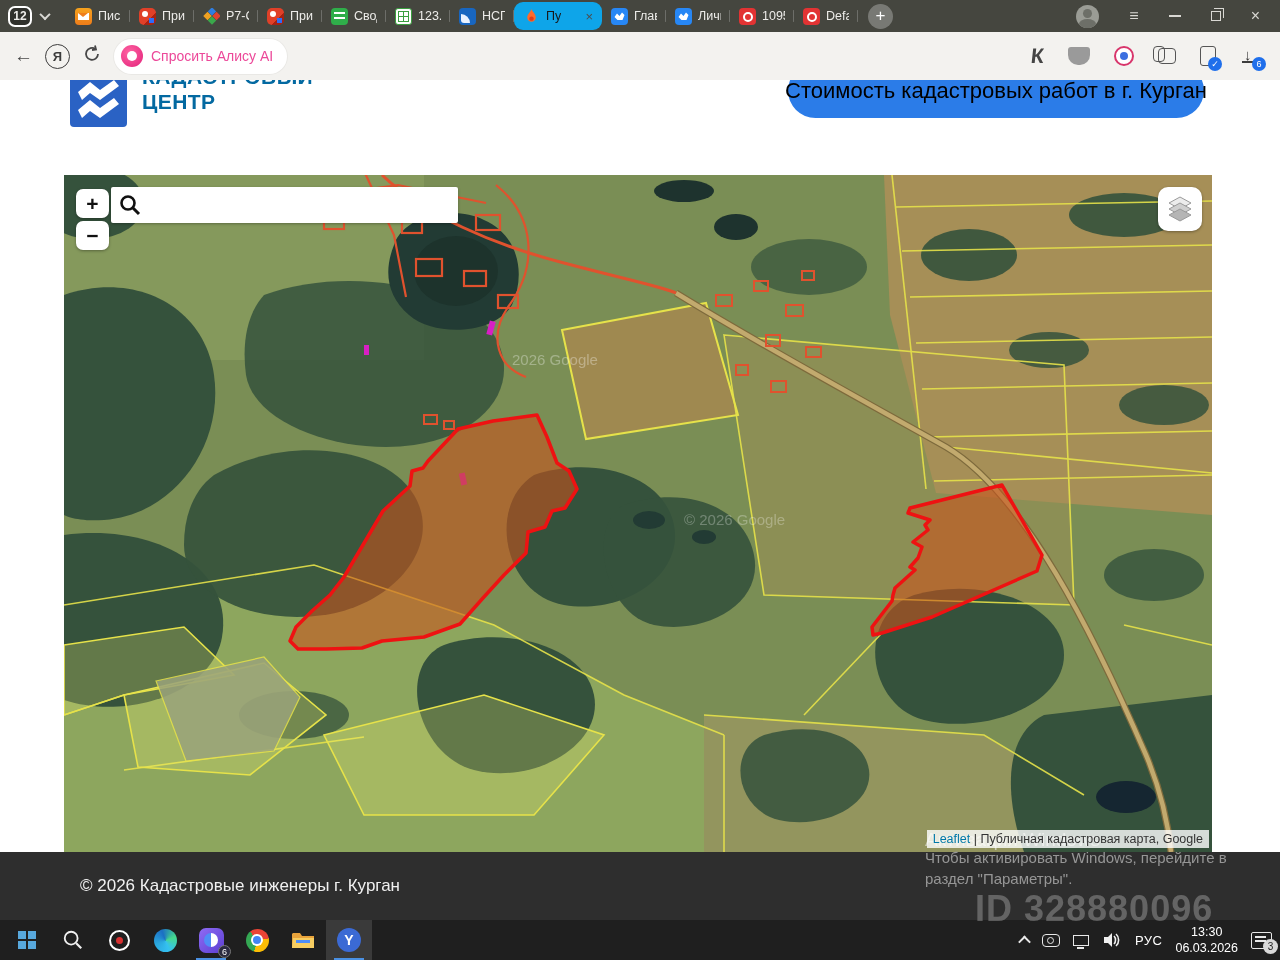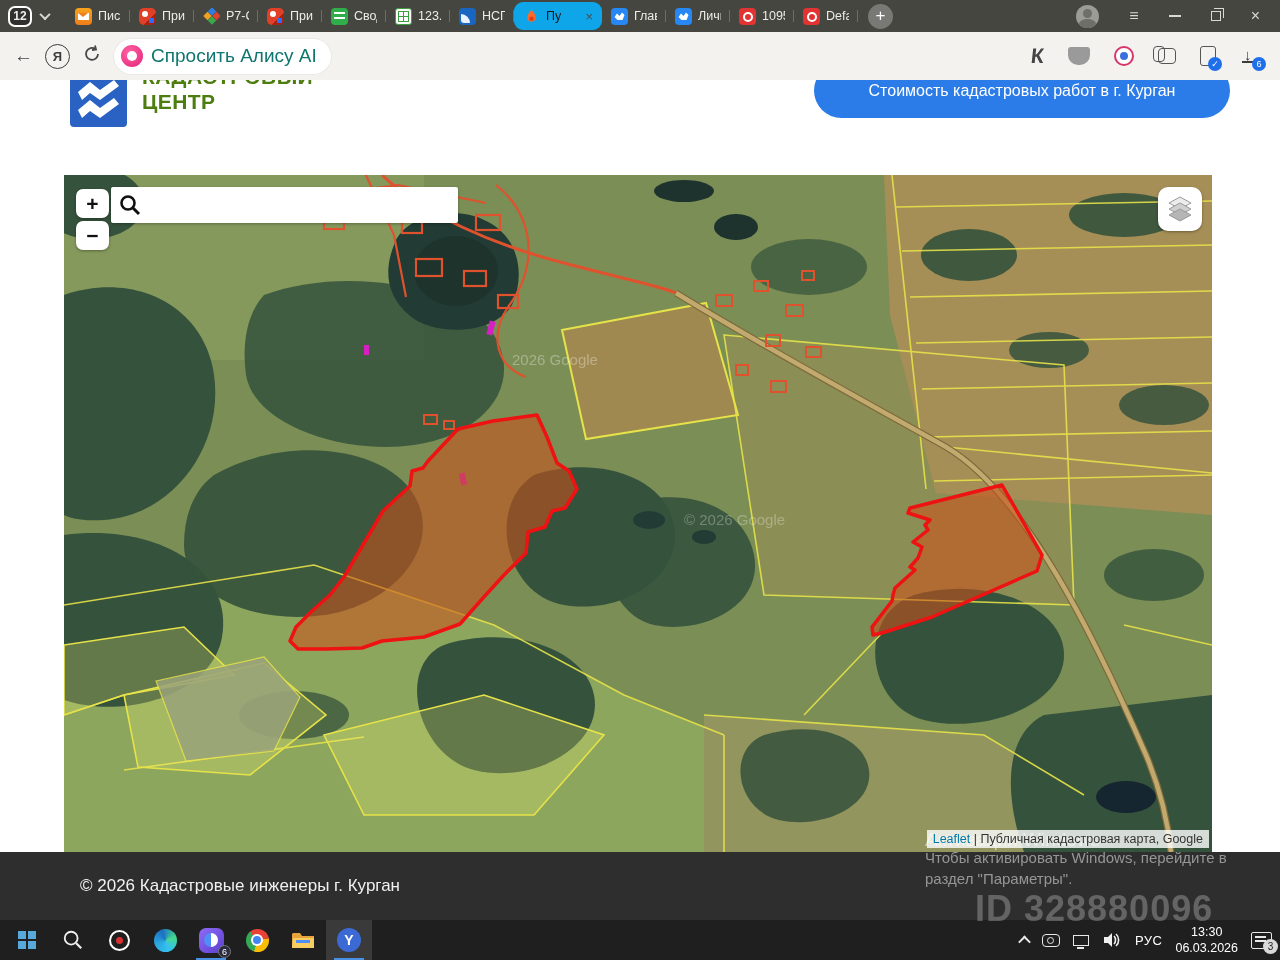--- a/index.html
+++ b/index.html
@@ -46,41 +46,41 @@
   .toolbar{height:48px;background:#f3f2ef;display:flex;align-items:center;padding:0 14px;gap:12px;}
   .navglyph{font-size:19px;color:#474747;}
   .yacircle{width:25px;height:25px;border:1.8px solid #3c3c3c;border-radius:50%;display:flex;align-items:center;justify-content:center;font-size:13px;font-weight:bold;color:#3c3c3c;}
   .addressbar{width:648px;height:35px;background:#e9e7e3;border-radius:10px;display:flex;align-items:center;gap:9px;padding:0 12px;}
   .domain{color:#8e8d8a;font-size:15px;white-space:nowrap;}
   .ptitle{color:#1e1e1e;font-size:15px;white-space:nowrap;overflow:hidden;text-overflow:ellipsis;flex:1;}
   .dots{color:#8e8d8a;font-size:14px;letter-spacing:1px;}
   .alice{height:35px;background:#fff;border-radius:18px;display:flex;align-items:center;gap:8px;padding:0 14px 0 7px;box-shadow:0 0 0 1px rgba(0,0,0,.04);}
   .alice-ic{width:22px;height:22px;border-radius:50%;background:radial-gradient(circle at 38% 35%,#ff63a2,#e2217a);position:relative;}
   .alice-ic::after{content:"";position:absolute;left:6px;top:6px;width:10px;height:10px;border-radius:50%;background:#fff;}
-  .alice-label{font-size:19px;color:#0f766e;white-space:nowrap;}
+  .alice-label{font-size:14px;color:#ec4899;white-space:nowrap;}
   .tbicons{margin-left:auto;display:flex;align-items:center;gap:24px;padding-right:6px;}
   .klogo{font-size:21px;font-weight:900;color:#454545;transform:skewX(-6deg);}
   .grayshield{width:22px;height:18px;background:#9a9a9a;border-radius:3px 3px 10px 10px;}
   .ringic{width:20px;height:20px;border:2.2px solid #d8356b;border-radius:50%;position:relative;background:#fff;}
   .ringic::after{content:"";position:absolute;left:4px;top:4px;width:8px;height:8px;border-radius:50%;background:#3b6fe0;}
   .tabsic{width:18px;height:16px;border:1.7px solid #555;border-radius:4px;position:relative;background:#f3f2ef;}
   .tabsic::before{content:"";position:absolute;left:-6px;top:-3px;width:10px;height:14px;border:1.7px solid #555;border-radius:4px;}
   .docic{width:16px;height:20px;border:1.7px solid #555;border-radius:3px;position:relative;}
   .badge{position:absolute;border-radius:50%;background:#1f6feb;color:#fff;display:flex;align-items:center;justify-content:center;}
   .docic .badge{right:-7px;bottom:-6px;width:14px;height:14px;font-size:9px;}
   .dlwrap{position:relative;width:20px;height:20px;}
   .dlarrow{position:absolute;left:4px;top:0;font-size:15px;color:#3c3c3c;}
   .dlline{position:absolute;left:2px;bottom:3px;width:14px;height:2px;background:#3c3c3c;}
   .dlwrap .badge{right:-6px;bottom:-5px;width:14px;height:14px;font-size:9px;}
 
   
   .site{position:relative;height:772px;background:#fff;overflow:hidden;}
   .logo-sq{position:absolute;left:70px;top:-10px;width:57px;height:57px;background:#2a62c4;border-radius:4px;}
-  .logo-tx{position:absolute;left:142px;top:-16px;color:#4d7c0f;font-weight:800;font-size:21px;line-height:25px;letter-spacing:.4px;}
-  .cta{position:absolute;left:814px;top:-17px;width:416px;height:55px;background:#2b7ce8;border-radius:28px;color:#ffffff;font-size:16px;display:flex;align-items:center;justify-content:center;white-space:nowrap;}
+  .logo-tx{position:absolute;left:142px;top:-16px;color:#0369a1;font-weight:800;font-size:21px;line-height:25px;letter-spacing:.4px;}
+  .cta{position:absolute;left:788px;top:-17px;width:416px;height:55px;background:#2b7ce8;border-radius:28px;color:#000000;font-size:22px;display:flex;align-items:center;justify-content:center;white-space:nowrap;}
   .map{position:absolute;left:64px;top:95px;width:1148px;height:677px;background:#7a8e55;overflow:hidden;}
   .zoomctl{position:absolute;left:12px;top:14px;width:33px;display:flex;flex-direction:column;gap:3px;z-index:10;}
   .zbtn{height:29px;background:#fff;border-radius:7px;display:flex;align-items:center;justify-content:center;font-size:21px;font-weight:bold;color:#111;box-shadow:0 1px 3px rgba(0,0,0,.35);}
   .searchbox{position:absolute;left:47px;top:12px;width:347px;height:36px;background:#fff;display:flex;align-items:center;box-shadow:0 1px 3px rgba(0,0,0,.3);z-index:10;border-radius:2px;}
   .searchbox input{border:0;outline:0;flex:1;font-size:17px;color:#1b1b1b;padding:0 8px 0 12px;background:transparent;}
   .sbtn{width:38px;height:36px;display:flex;align-items:center;justify-content:center;}
   .layersbtn{position:absolute;right:10px;top:12px;width:44px;height:44px;background:#fff;border-radius:10px;display:flex;align-items:center;justify-content:center;box-shadow:0 1px 3px rgba(0,0,0,.35);z-index:10;}
   .attrib{position:absolute;right:3px;bottom:4px;background:rgba(255,255,255,.8);padding:2px 6px;font-size:12.5px;color:#333;z-index:9;white-space:nowrap;}
   .attrib a{color:#0078A8;text-decoration:none;}
   .wm-line1{position:absolute;left:861px;top:654px;font-size:19px;color:rgba(245,245,245,.55);z-index:5;white-space:nowrap;}

